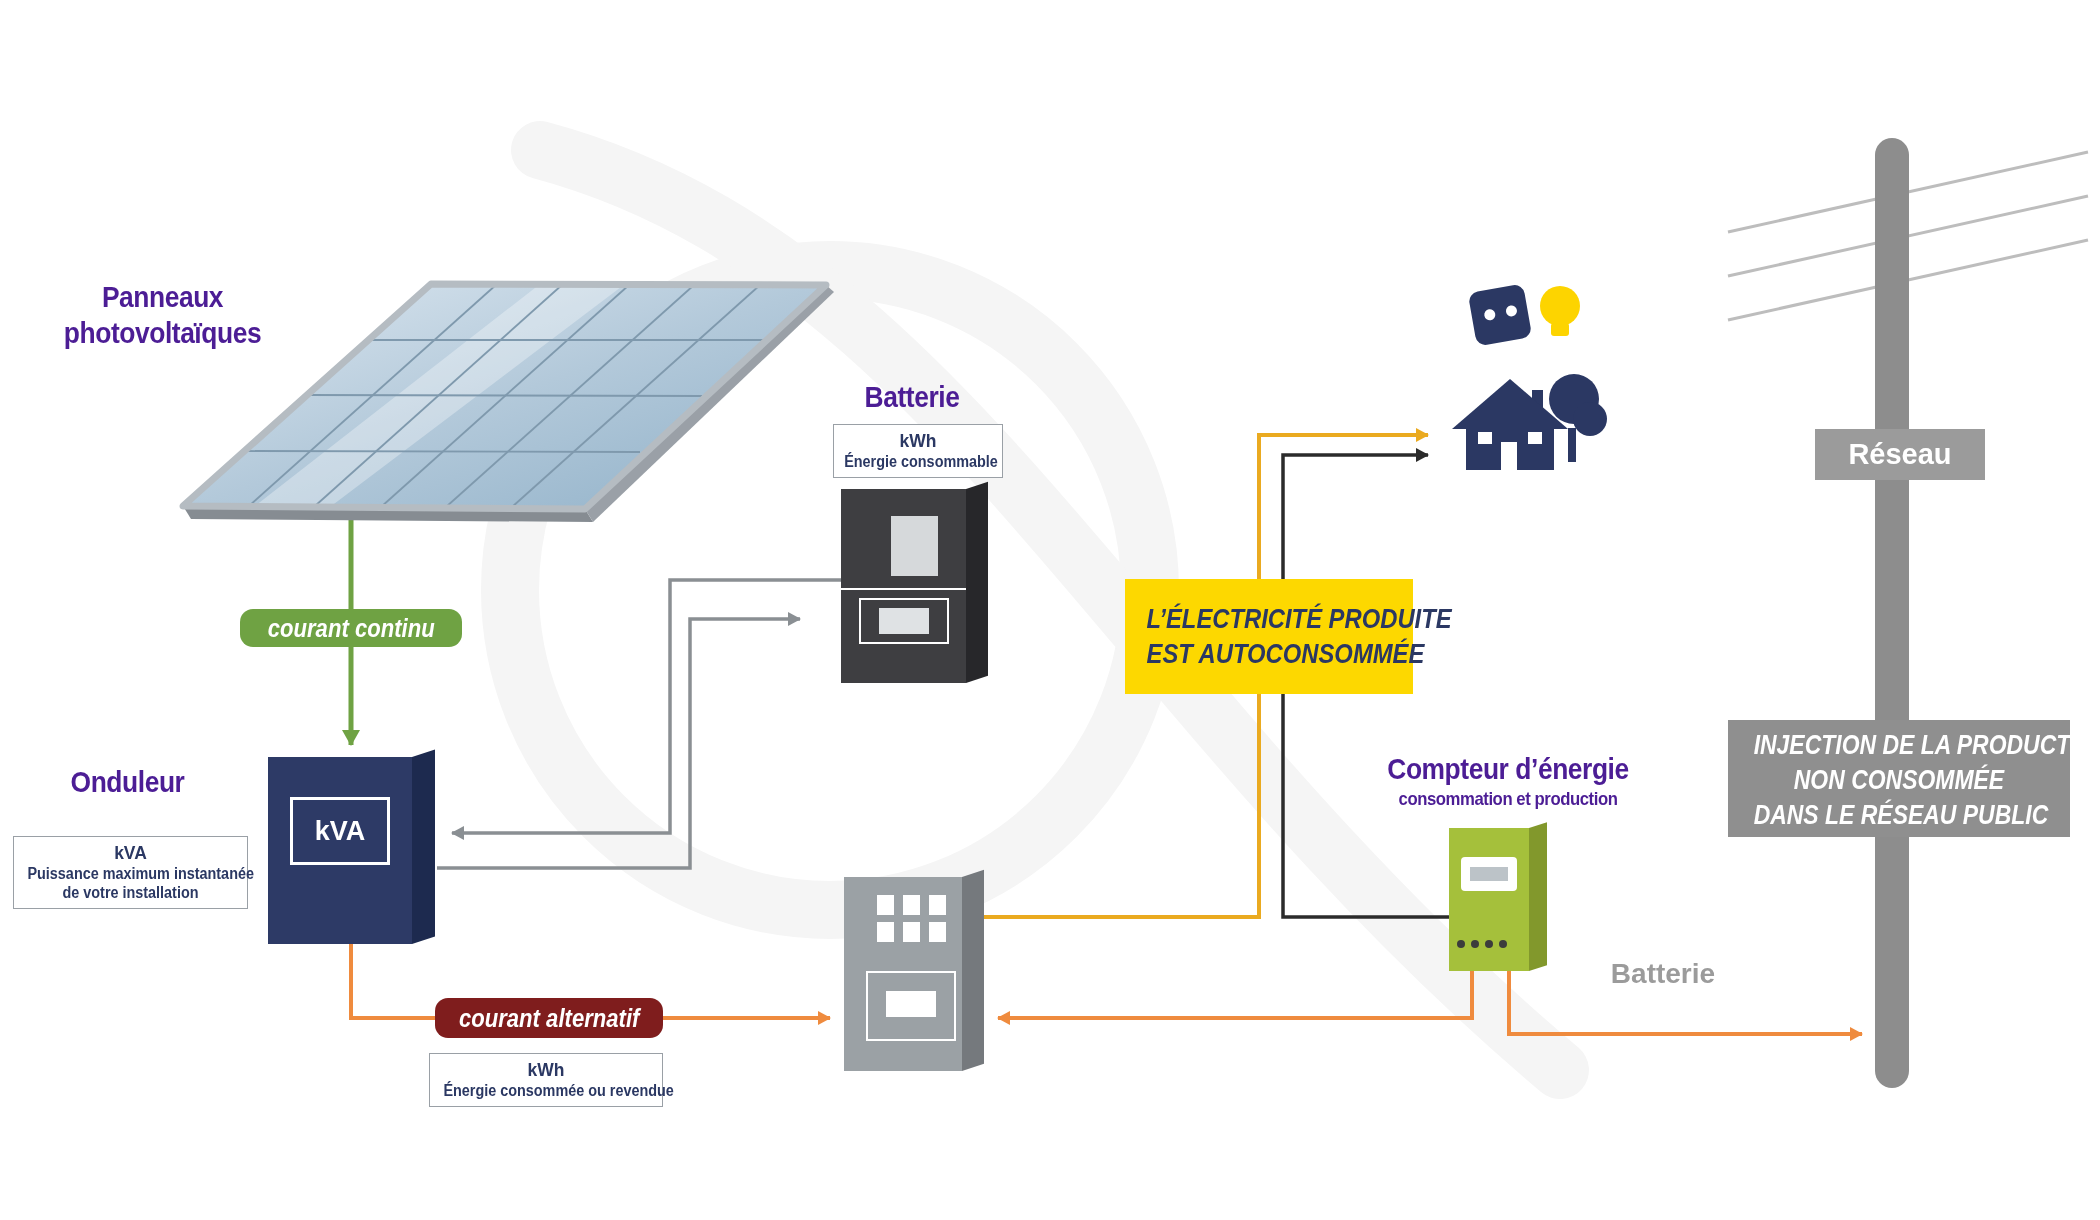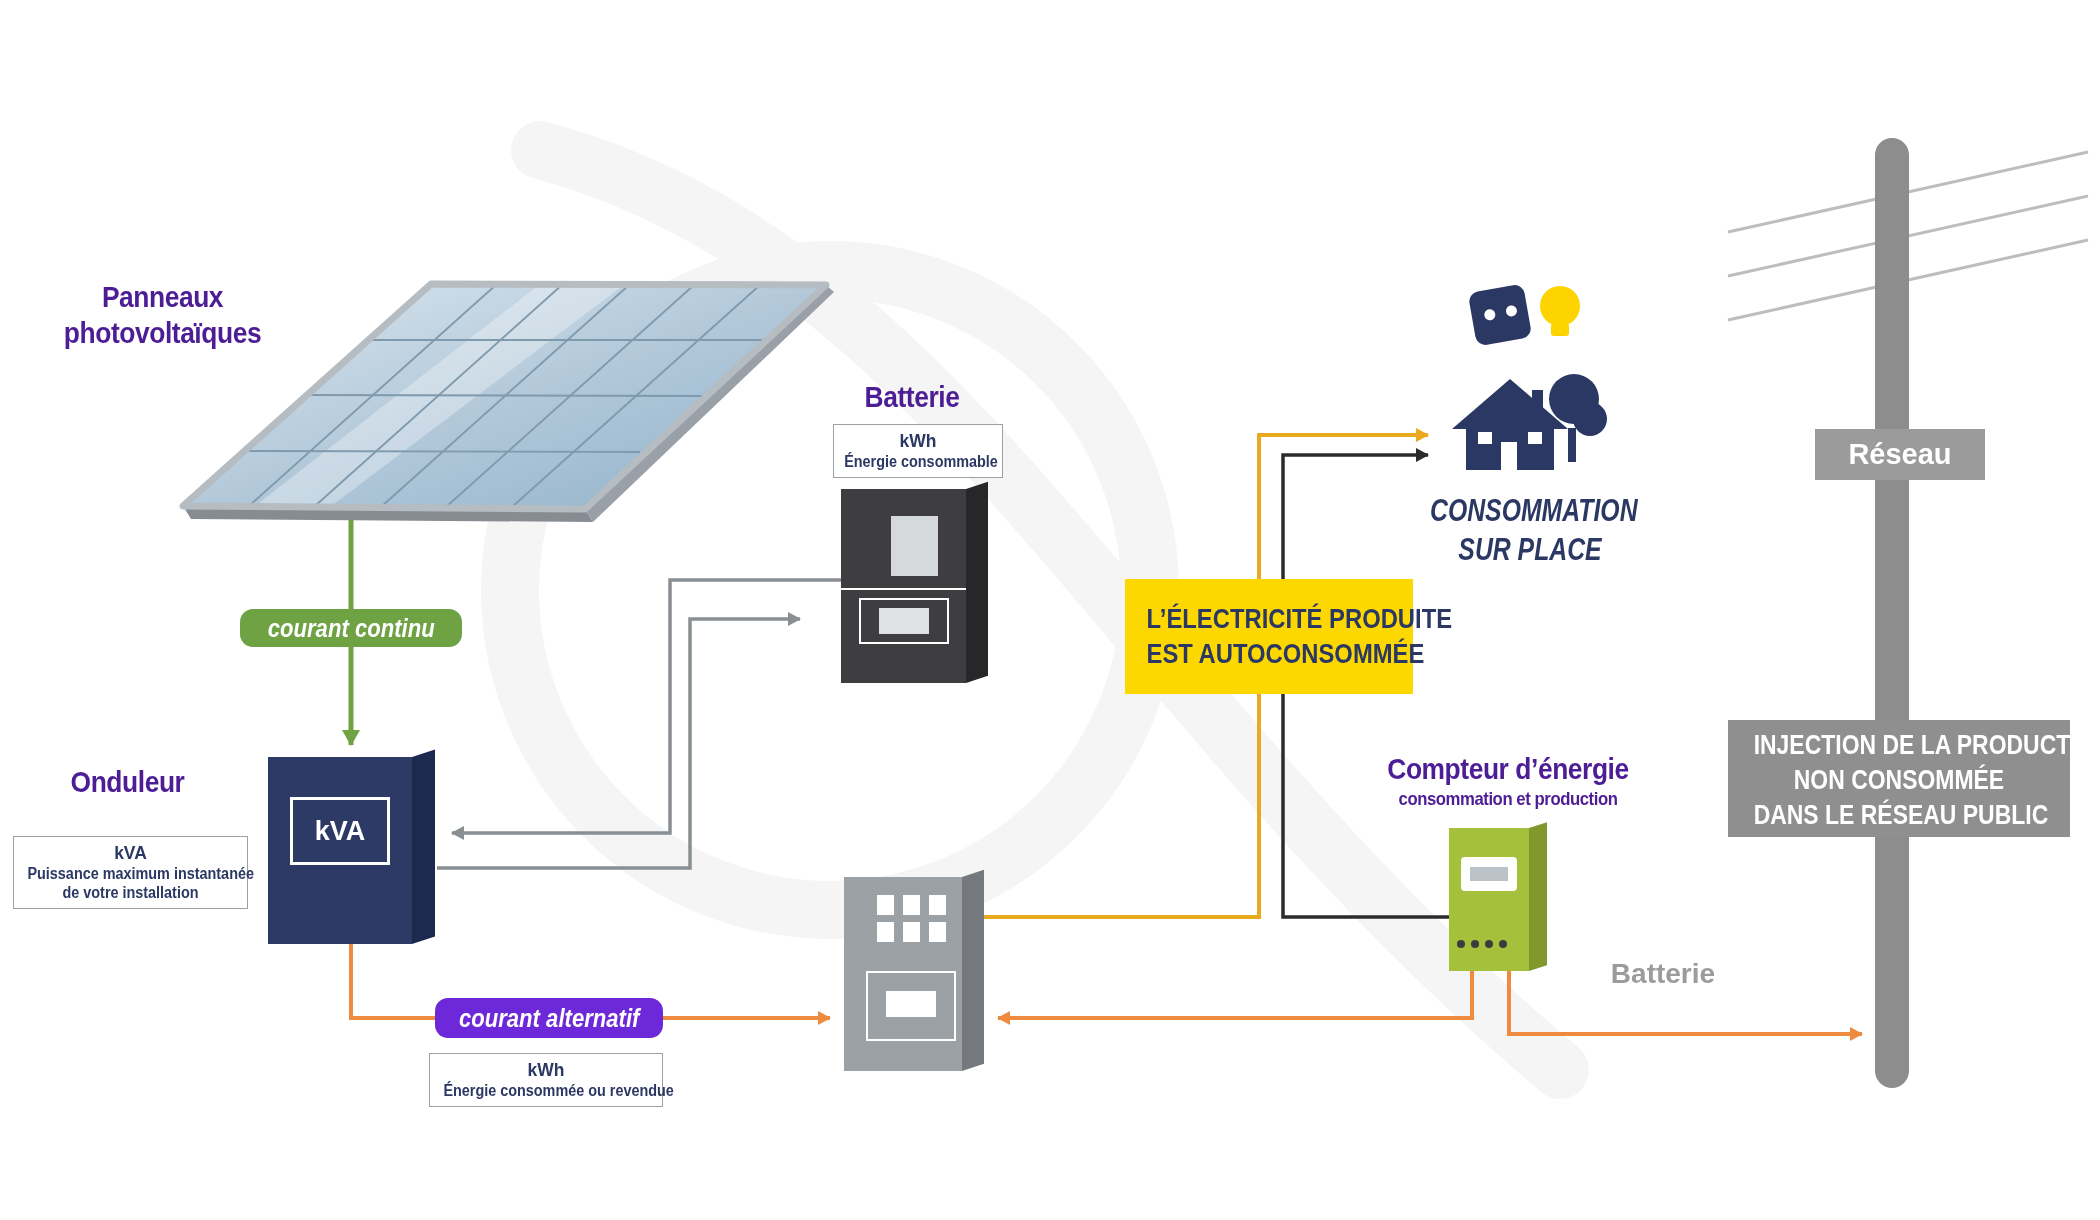--- a/index.html
+++ b/index.html
@@ -12,21 +12,21 @@
   .cond{display:block;transform:scaleX(0.85);transform-origin:50% 50%;white-space:nowrap}
   .info-box{position:absolute;background:#fff;border:1px solid #9aa0a6;color:#2b3863;text-align:center;padding:5px 2px 6px}
   .info-box .t{font-size:19px;font-weight:bold;line-height:22px;transform:scaleX(0.92);transform-origin:50% 50%;white-space:nowrap}
   .info-box .l{font-size:16px;font-weight:bold;line-height:19px;transform:scaleX(0.9);transform-origin:50% 50%;white-space:nowrap}
   .badge{position:absolute;color:#fff;font-style:italic;font-weight:bold;font-size:26px;text-align:center;border-radius:13px;display:flex;align-items:center;justify-content:center}
   .device{position:absolute}
   .front{position:absolute;left:0;top:0}
   .side{position:absolute;transform:skewY(-18deg);transform-origin:0 0}
   .brk{position:absolute;width:17px;height:20px;background:#fff}
   .dot{position:absolute;width:8px;height:8px;border-radius:50%;background:#3c3c3c}
-  .note{position:absolute;text-align:center;font-weight:bold;}
+  .note{position:absolute;text-align:center;font-weight:bold;font-style:italic}
   .note span{display:block;transform:scaleX(0.85);transform-origin:50% 50%;white-space:nowrap}
   .consomm{position:absolute;text-align:center}
   .consomm span{display:block;font-size:31px;line-height:39px;font-weight:bold;font-style:italic;color:#2b3863;transform:scaleX(0.8);transform-origin:50% 50%;white-space:nowrap}
   .meter-title .sub{font-size:19px;line-height:24px}
 </style>
 </head>
 <body>
 
 <div class="stage">
 
@@ -186,38 +186,34 @@
   </div>
 
   <div class="title" style="left:822px;top:379px;width:180px">
     <span>Batterie</span>
   </div>
   <div class="info-box" style="left:833px;top:424px;width:170px">
     <div class="t">kWh</div>
     <div class="l">Énergie consommable</div>
   </div>
 
-  <div class="badge" style="left:435px;top:998px;width:228px;height:40px;background:#6d28d9">
+  <div class="badge" style="left:435px;top:998px;width:228px;height:40px;background:#7f1d1d">
     <span class="cond">courant alternatif</span>
   </div>
   <div class="info-box" style="left:429px;top:1053px;width:234px">
     <div class="t">kWh</div>
     <div class="l">Énergie consommée ou revendue</div>
   </div>
 
 
   <div class="title meter-title" style="left:1358px;top:751px;width:300px">
     <span>Compteur d’énergie</span>
     <span class="sub">consommation et production</span>
   </div>
 
-  <div class="consomm" style="left:1405px;top:491px;width:250px">
-    <span>CONSOMMATION</span>
-    <span>SUR PLACE</span>
-  </div>
 
   <div class="note" style="left:1125px;top:579px;width:288px;height:115px;background:#fdd800;color:#2b3863;font-size:28px;line-height:35px;padding-top:22px">
     <span>L’ÉLECTRICITÉ PRODUITE</span>
     <span>EST AUTOCONSOMMÉE</span>
   </div>
 
   <div class="badge" style="left:1815px;top:429px;width:170px;height:51px;background:#9b9b9b;font-style:normal;font-size:29px;border-radius:0">
     <span>Réseau</span>
   </div>
 

